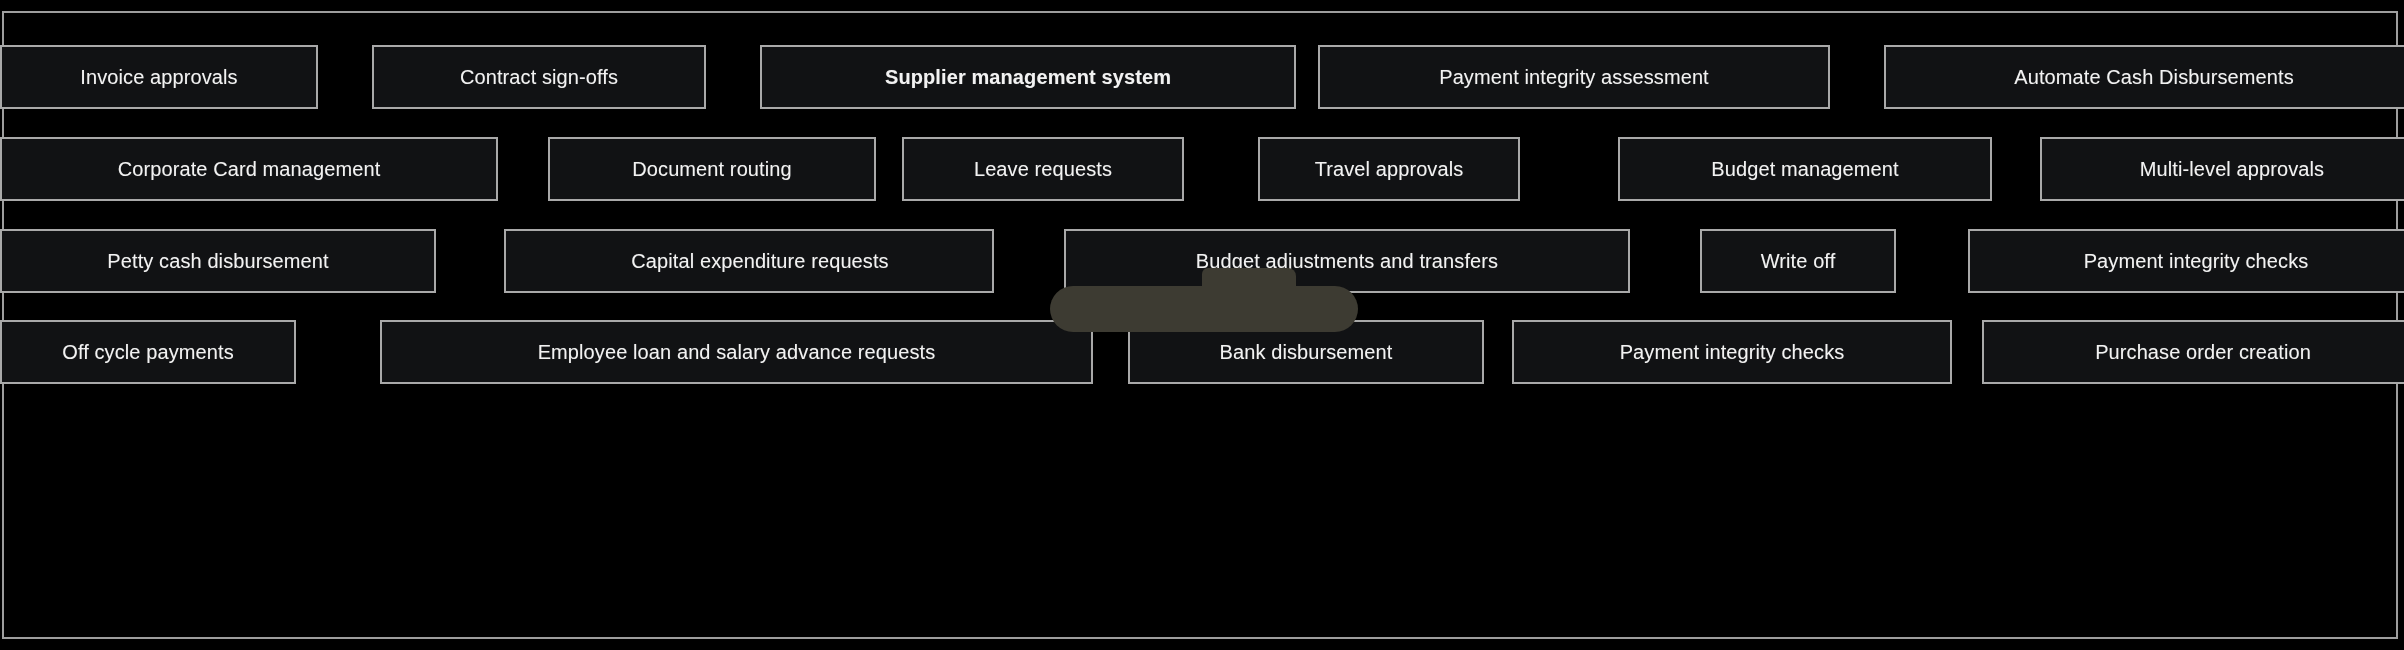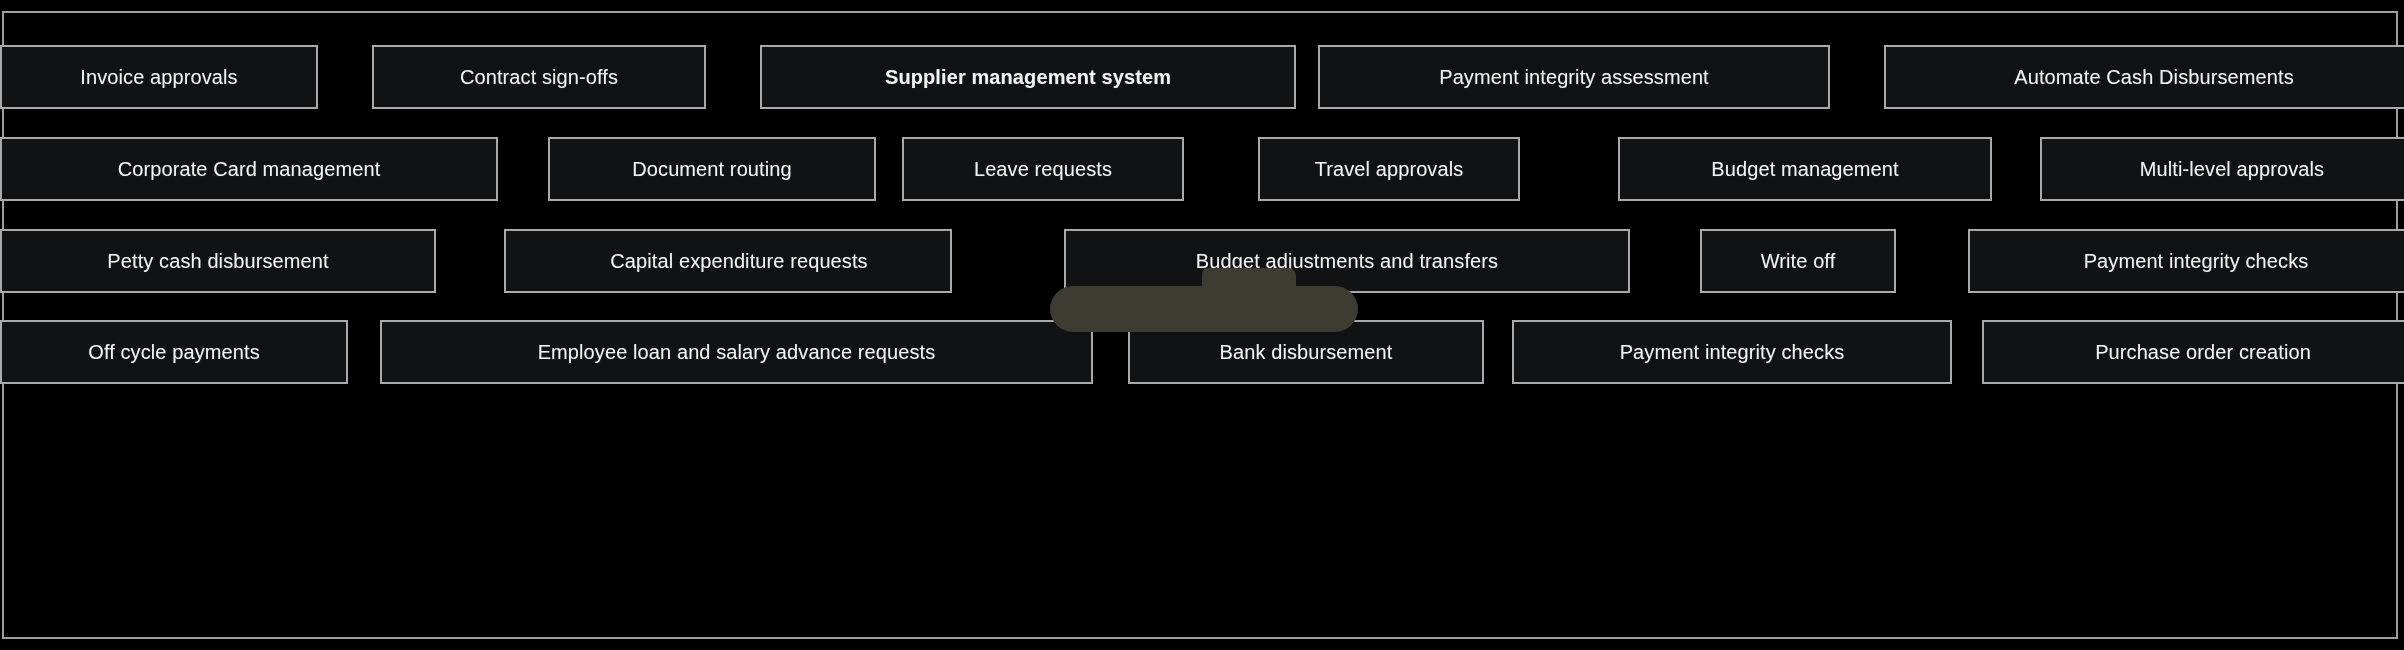--- a/index.html
+++ b/index.html
@@ -111,35 +111,35 @@
         <span>Budget management</span>
       </div>
       <div class="chip" style="left: 2040px; width: 384px;">
         <span>Multi-level approvals</span>
       </div>
     </div>
   <div class="row" id="row-3" style="top: 229px;">
       <div class="chip" style="left: 0px; width: 436px;">
         <span>Petty cash disbursement</span>
       </div>
-      <div class="chip" style="left: 504px; width: 448px; padding-left: 40px;">
+      <div class="chip" style="left: 504px; width: 490px; padding-left: 40px;">
         <span>Capital expenditure requests</span>
       </div>
       <div class="chip" style="left: 1064px; width: 566px;">
         <span>Budget adjustments and transfers</span>
       </div>
       <div class="chip" style="left: 1700px; width: 196px;">
         <span>Write off</span>
       </div>
       <div class="chip" style="left: 1968px; width: 456px;">
         <span>Payment integrity checks</span>
       </div>
     </div>
   <div class="row" id="row-4" style="top: 320px;">
-      <div class="chip" style="left: 0px; width: 348px;">
+      <div class="chip" style="left: 0px; width: 296px;">
         <span>Off cycle payments</span>
       </div>
       <div class="chip" style="left: 380px; width: 713px;">
         <span>Employee loan and salary advance requests</span>
       </div>
       <div class="chip" style="left: 1128px; width: 356px;">
         <span>Bank disbursement</span>
       </div>
       <div class="chip" style="left: 1512px; width: 440px;">
         <span>Payment integrity checks</span>

